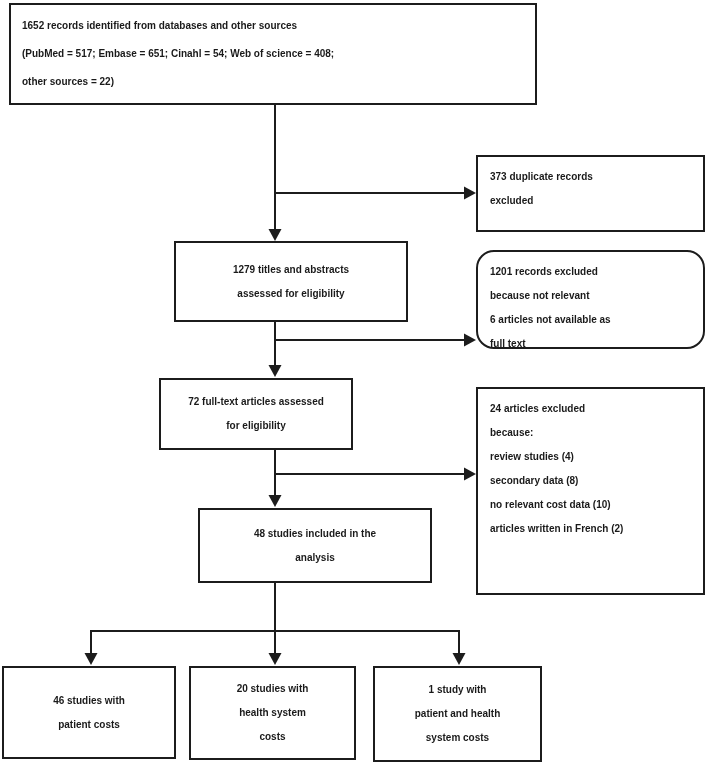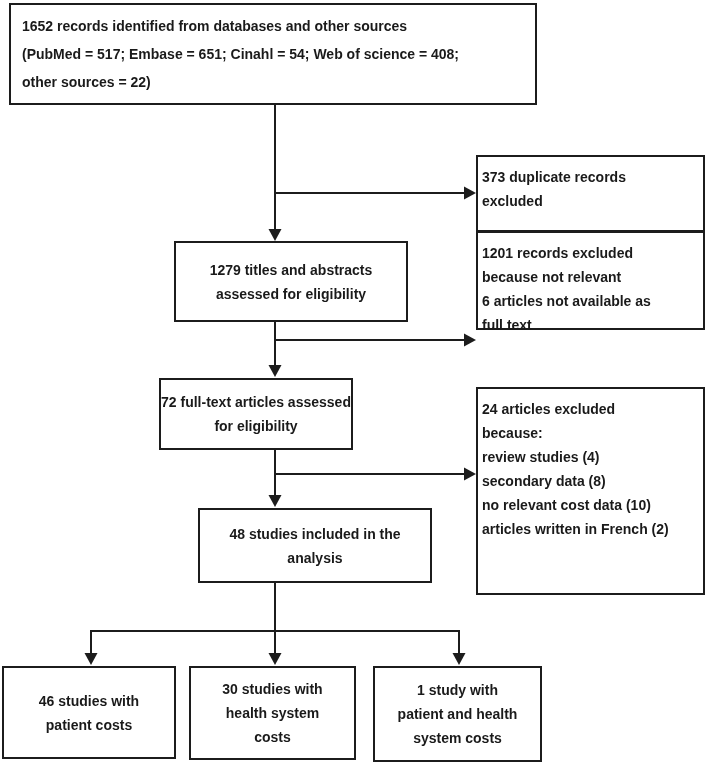--- a/index.html
+++ b/index.html
@@ -16,37 +16,37 @@
   .connectors {
     position: absolute;
     left: 0; top: 0;
     width: 709px; height: 762px;
   }
   .box {
     position: absolute;
     box-sizing: border-box;
     border: 2px solid #1c1c1c;
     background: #ffffff;
-    font-size: 14px;
+    font-size: 10px;
     line-height: 24px;
     white-space: pre-line;
   }
-  .box.left { padding: 8px 4px; text-align: left; }
+  .box.left { padding: 8px 12px; text-align: left; }
   .box.centered {
     display: flex;
     align-items: center;
     justify-content: center;
     text-align: center;
   }
   .txt { white-space: pre-line; }
 
   #box-identified   { left: 9px;   top: 3px;   width: 528px; height: 102px; line-height: 28px; padding: 7px 11px; }
   #box-duplicates   { left: 476px; top: 155px; width: 229px; height: 77px; }
   #box-titles       { left: 174px; top: 241px; width: 234px; height: 81px; }
-  #box-recexcluded  { left: 476px; top: 231px; width: 229px; height: 99px; }
+  #box-recexcluded  { left: 476px; top: 250px; width: 229px; height: 99px; border-radius: 18px; }
   #box-fulltext     { left: 159px; top: 378px; width: 194px; height: 72px; }
   #box-artexcluded  { left: 476px; top: 387px; width: 229px; height: 208px; }
   #box-included     { left: 159px; top: 508px; width: 234px; height: 75px; margin-left: 39px; }
   #box-patient      { left: 2px;   top: 666px; width: 174px; height: 93px; }
   #box-health       { left: 189px; top: 666px; width: 167px; height: 94px; }
   #box-both         { left: 373px; top: 666px; width: 169px; height: 96px; }
 </style>
 </head>
 <body>
 
@@ -112,21 +112,21 @@
     <span class="txt">48 studies included in the
 analysis</span>
   </div>
 
   <div id="box-patient" class="box centered">
     <span class="txt">46 studies with
 patient costs</span>
   </div>
 
   <div id="box-health" class="box centered">
-    <span class="txt">30 studies with
+    <span class="txt">20 studies with
 health system
 costs</span>
   </div>
 
   <div id="box-both" class="box centered">
     <span class="txt">1 study with
 patient and health
 system costs</span>
   </div>
 

